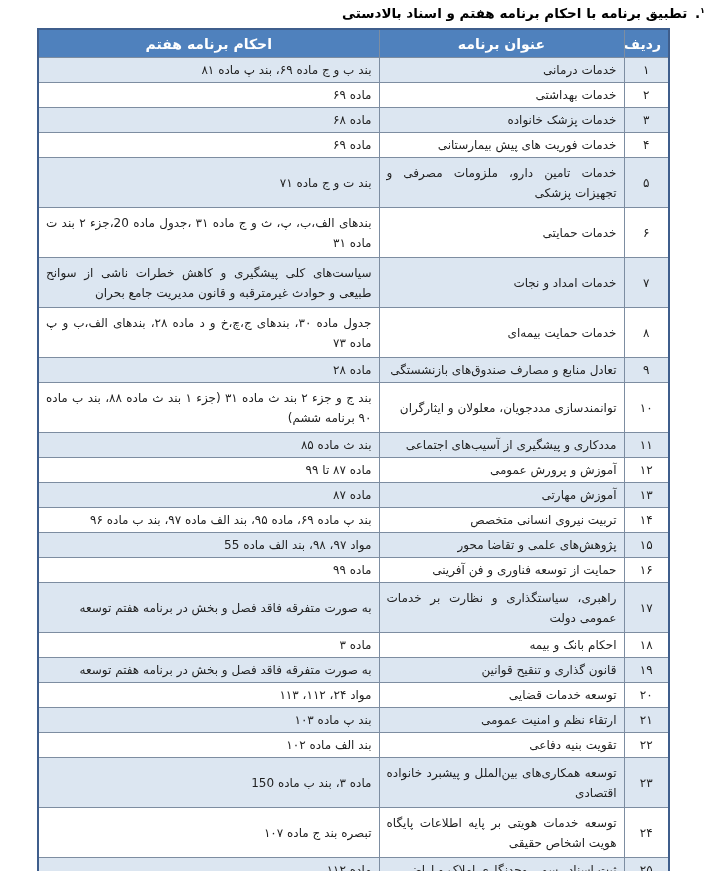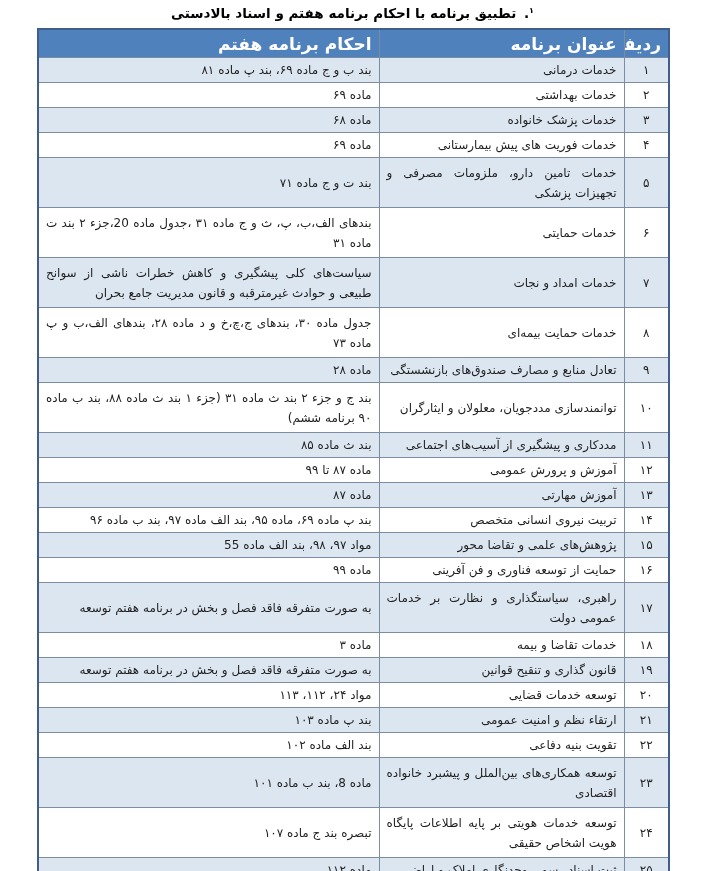--- a/index.html
+++ b/index.html
@@ -5,21 +5,20 @@
   html,body{margin:0;padding:0;}
   body{
     width:705px;height:871px;overflow:hidden;
     background:#ffffff;
     font-family:"DejaVu Sans","Liberation Sans",sans-serif;
     color:var(--text,#1f1f1f);
     position:relative;
   }
   .page-title{
     direction:rtl;
-    text-align:center;
     font-weight:bold;
     font-size:13.5px;
     padding-top:5px;
     height:23px;
     color:#000;
   }
   .title-marker{
     font-size:8px;
     vertical-align:super;
   }
@@ -43,23 +42,23 @@
     font-size:12px;
     line-height:20px;
     padding:1px 7px;
     vertical-align:middle;
     overflow:hidden;
   }
   thead th{
     background:var(--header-bg,#4f81bd);
     color:var(--header-text,#ffffff);
     font-weight:bold;
-    font-size:17px;
+    font-size:14px;
     height:25px;
-    text-align:right;
+    text-align:center;
     border-color:var(--border,#7d8da1);
   }
   tr.shaded td{background:var(--band-bg,#dce6f1);}
   td.cell-no{text-align:center;height:22px;}
   tr.tall td{height:47px;}
   td.cell-prog, td.cell-prov{
     text-align:justify;
     text-align-last:auto;
   }
 </style>
@@ -166,21 +165,21 @@
     <td class="cell-prog">حمایت از توسعه فناوری و فن آفرینی</td>
     <td class="cell-prov">ماده ۹۹</td>
   </tr>
         <tr class="shaded tall">
     <td class="cell-no">۱۷</td>
     <td class="cell-prog">راهبری، سیاستگذاری و نظارت بر خدمات عمومی دولت</td>
     <td class="cell-prov">به صورت متفرقه فاقد فصل و بخش در برنامه هفتم توسعه</td>
   </tr>
         <tr>
     <td class="cell-no">۱۸</td>
-    <td class="cell-prog">خدمات تقاضا و بیمه</td>
+    <td class="cell-prog">احکام بانک و بیمه</td>
     <td class="cell-prov">ماده ۳</td>
   </tr>
         <tr class="shaded">
     <td class="cell-no">۱۹</td>
     <td class="cell-prog">قانون گذاری و تنقیح قوانین</td>
     <td class="cell-prov">به صورت متفرقه فاقد فصل و بخش در برنامه هفتم توسعه</td>
   </tr>
         <tr>
     <td class="cell-no">۲۰</td>
     <td class="cell-prog">توسعه خدمات قضایی</td>
@@ -192,21 +191,21 @@
     <td class="cell-prov">بند پ ماده ۱۰۳</td>
   </tr>
         <tr>
     <td class="cell-no">۲۲</td>
     <td class="cell-prog">تقویت بنیه دفاعی</td>
     <td class="cell-prov">بند الف ماده ۱۰۲</td>
   </tr>
         <tr class="shaded tall">
     <td class="cell-no">۲۳</td>
     <td class="cell-prog">توسعه همکاری‌های بین‌الملل و پیشبرد خانواده اقتصادی</td>
-    <td class="cell-prov">ماده 8، بند ب ماده ۱۰۱</td>
+    <td class="cell-prov">ماده ۳، بند ب ماده 150</td>
   </tr>
         <tr class="tall">
     <td class="cell-no">۲۴</td>
     <td class="cell-prog">توسعه خدمات هویتی بر پایه اطلاعات پایگاه هویت اشخاص حقیقی</td>
     <td class="cell-prov">تبصره بند ج ماده ۱۰۷</td>
   </tr>
         <tr class="shaded">
     <td class="cell-no">۲۵</td>
     <td class="cell-prog">ثبت اسناد رسمی وحدنگاری املاک و اراضی</td>
     <td class="cell-prov">ماده ۱۱۲</td>

